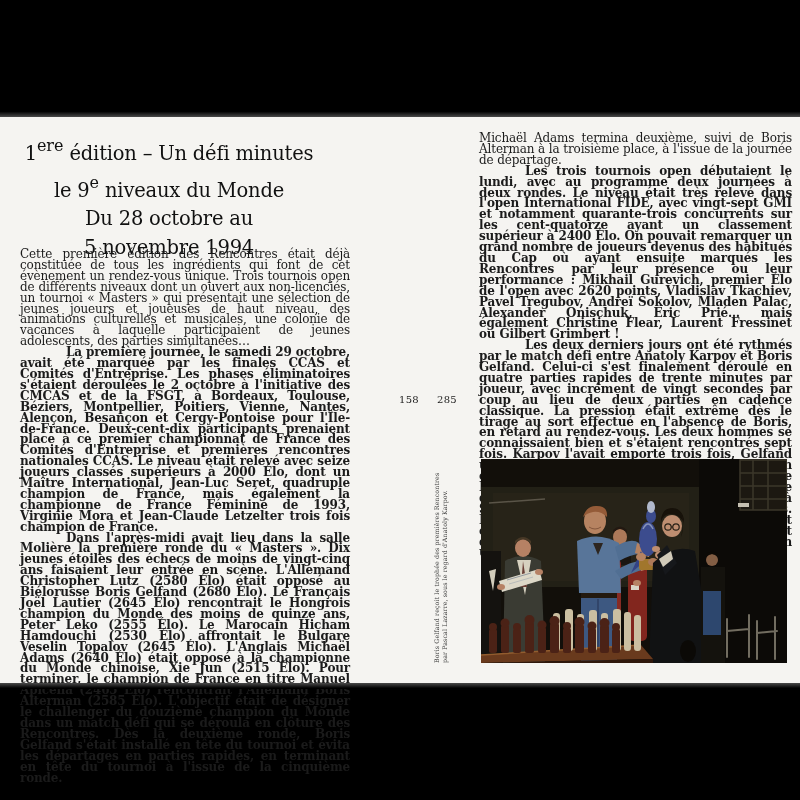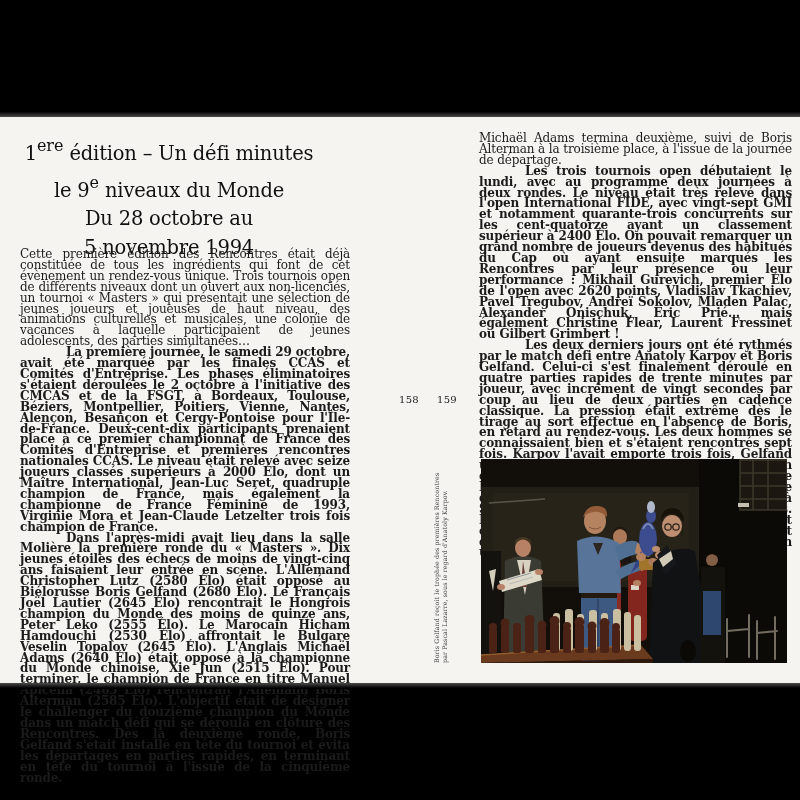--- a/index.html
+++ b/index.html
@@ -73,21 +73,21 @@
     <div class="page-number pn-left">158</div>
   </div>
 
   <div>
     <div class="body-col body-right">
       <p>Michaël Adams termina deuxième, suivi de Boris Alterman à la troisième place, à l'issue de la journée de départage.</p>
       <p class="indent">Les trois tournois open débutaient le lundi, avec au programme deux journées à deux rondes. Le niveau était très relevé dans l'open International FIDE, avec vingt-sept GMI et notamment quarante-trois concurrents sur les cent-quatorze ayant un classement supérieur à 2400 Élo. On pouvait remarquer un grand nombre de joueurs devenus des habitués du Cap où ayant ensuite marqués les Rencontres par leur présence ou leur performance : Mikhail Gurevich, premier Élo de l'open avec 2620 points, Vladislav Tkachiev, Pavel Tregubov, Andreï Sokolov, Mladen Palac, Alexander Onischuk, Eric Prié… mais également Christine Flear, Laurent Fressinet ou Gilbert Grimbert !</p>
       <p class="indent">Les deux derniers jours ont été rythmés par le match défi entre Anatoly Karpov et Boris Gelfand. Celui-ci s'est finalement déroulé en quatre parties rapides de trente minutes par joueur, avec incrément de vingt secondes par coup au lieu de deux parties en cadence classique. La pression était extrême dès le tirage au sort effectué en l'absence de Boris, en retard au rendez-vous. Les deux hommes se connaissaient bien et s'étaient rencontrés sept fois. Karpov l'avait emporté trois fois, Gelfand une seule fois et trois parties nulles. Mais un enjeu n'était pas à minimiser, l'ambition de Boris de ravir le titre de champion du Monde dans un match programmé en février 1995 à Sanghi Nagar en Inde, entre les deux hommes. L'ambiance dans la salle Molière était électrique, archicomble, composée d'initiés et d'amateurs, voire de néophytes. Une situation unique à ce</p>
     </div>
 
-    <div class="page-number pn-right">159</div>
+    <div class="page-number pn-right">285</div>
 
     <div class="photo-caption">
       <div>Boris Gelfand reçoit le trophée des premières Rencontres</div>
       <div>par Pascal Lazarre, sous le regard d'Anatoly Karpov.</div>
     </div>
 
     <div class="photo-wrap">
       <svg viewBox="0 0 306 204" xmlns="http://www.w3.org/2000/svg">
 
         <rect x="0" y="0" width="306" height="204" fill="#110e0a"></rect>

